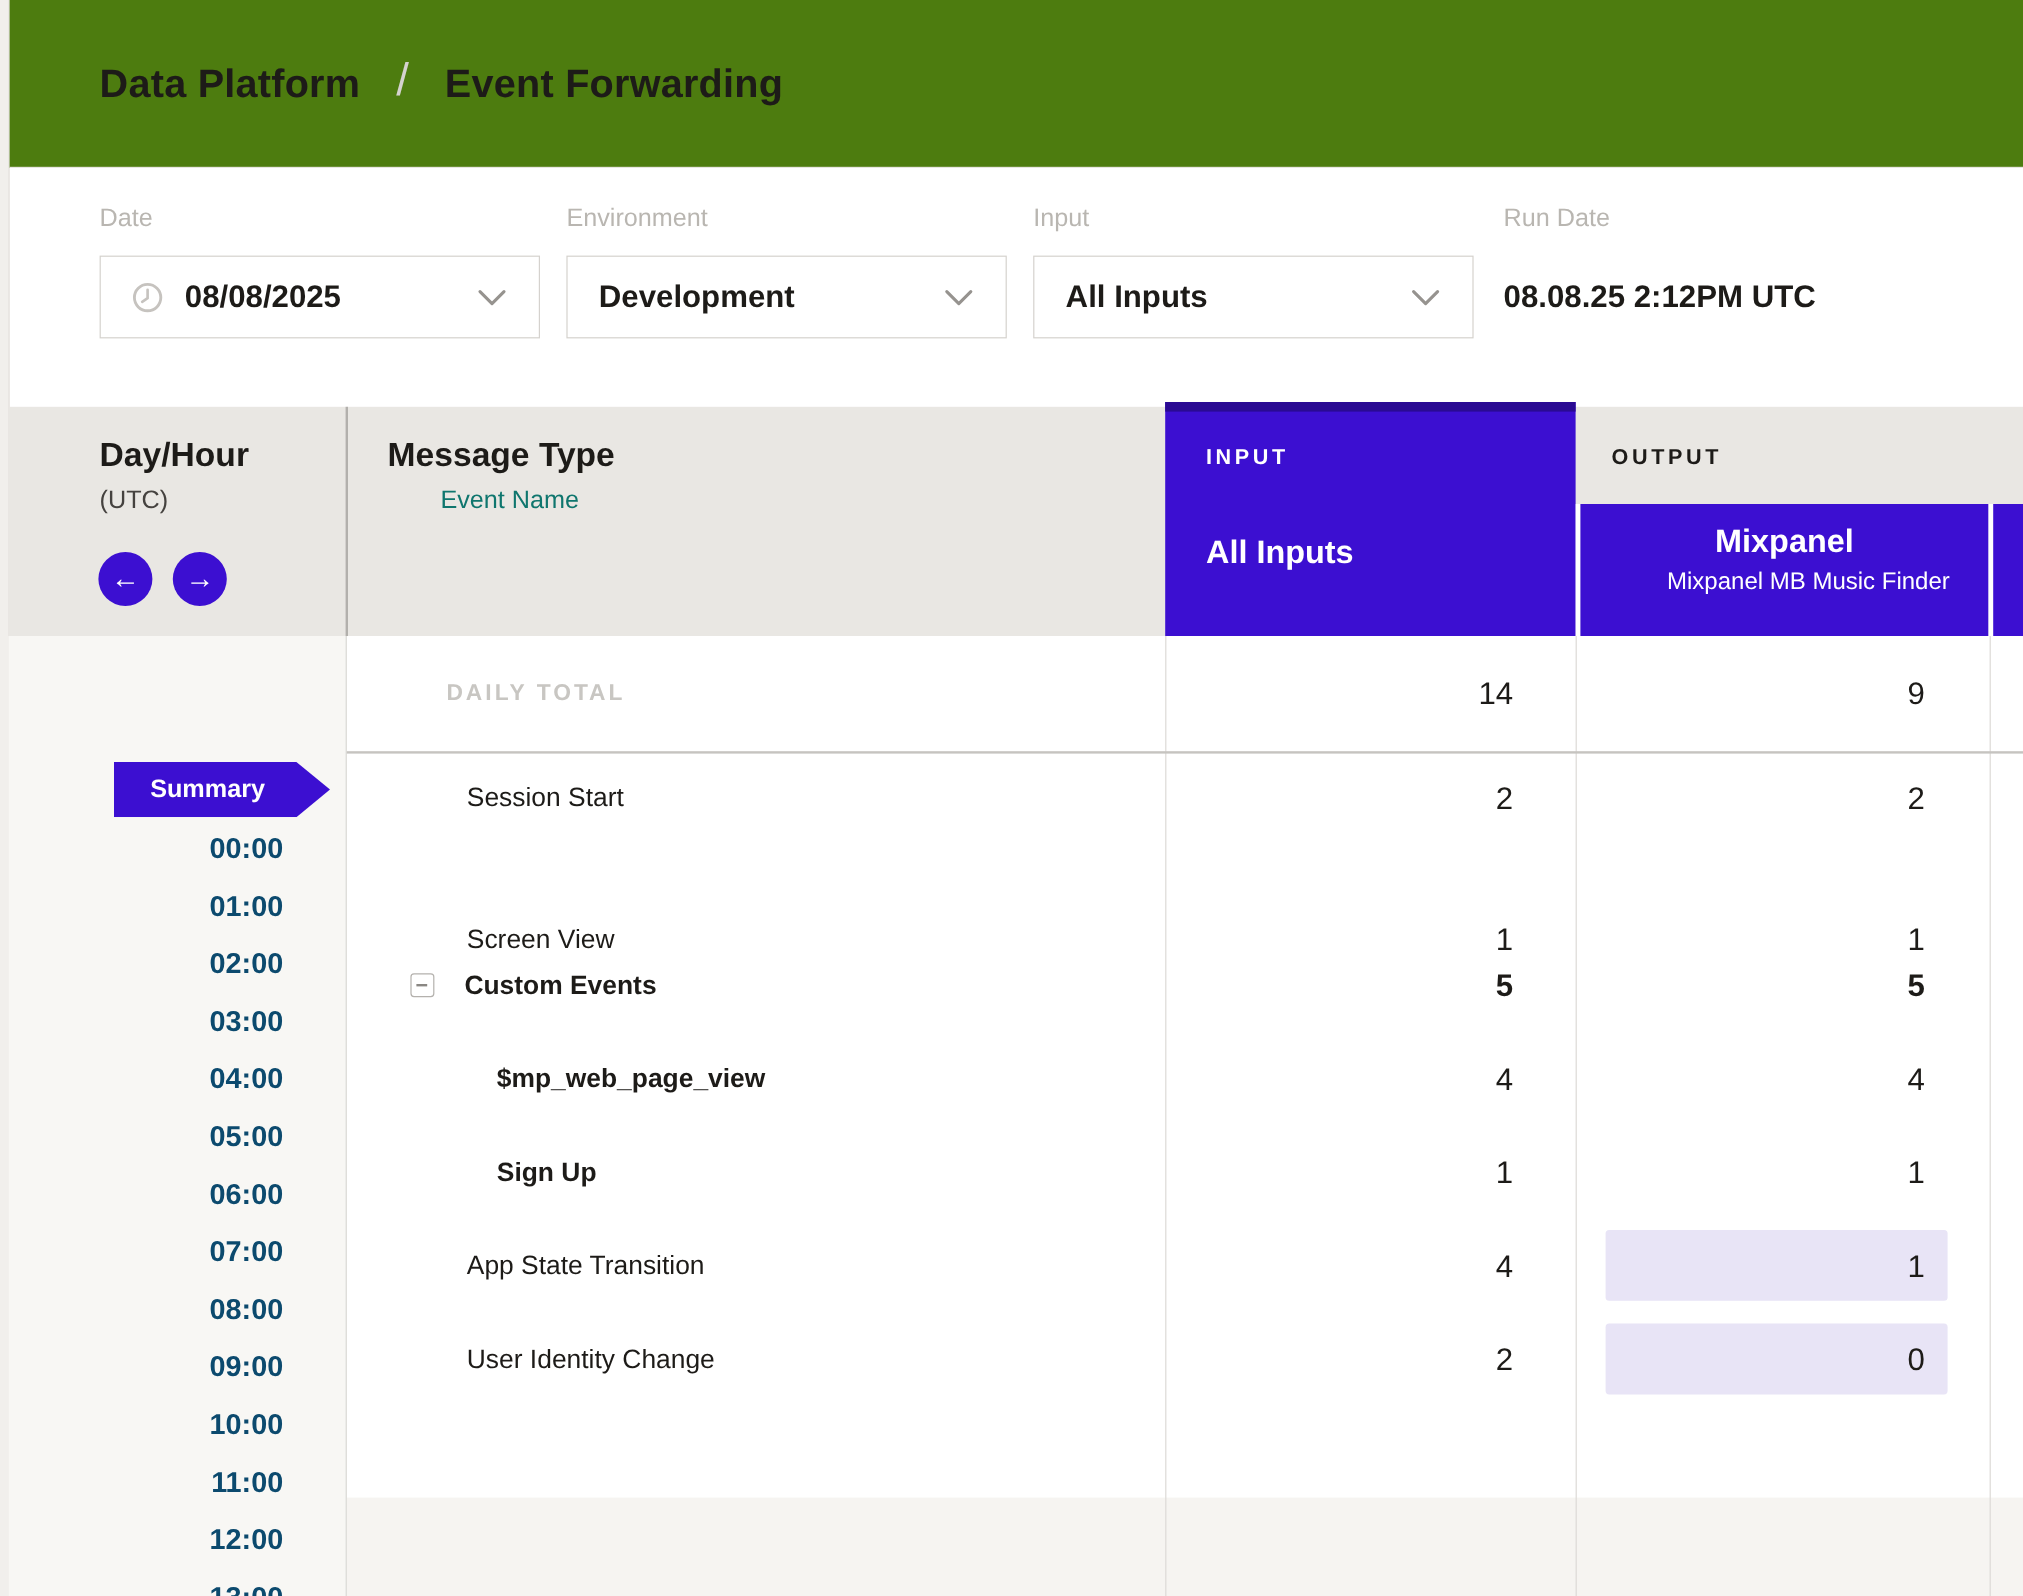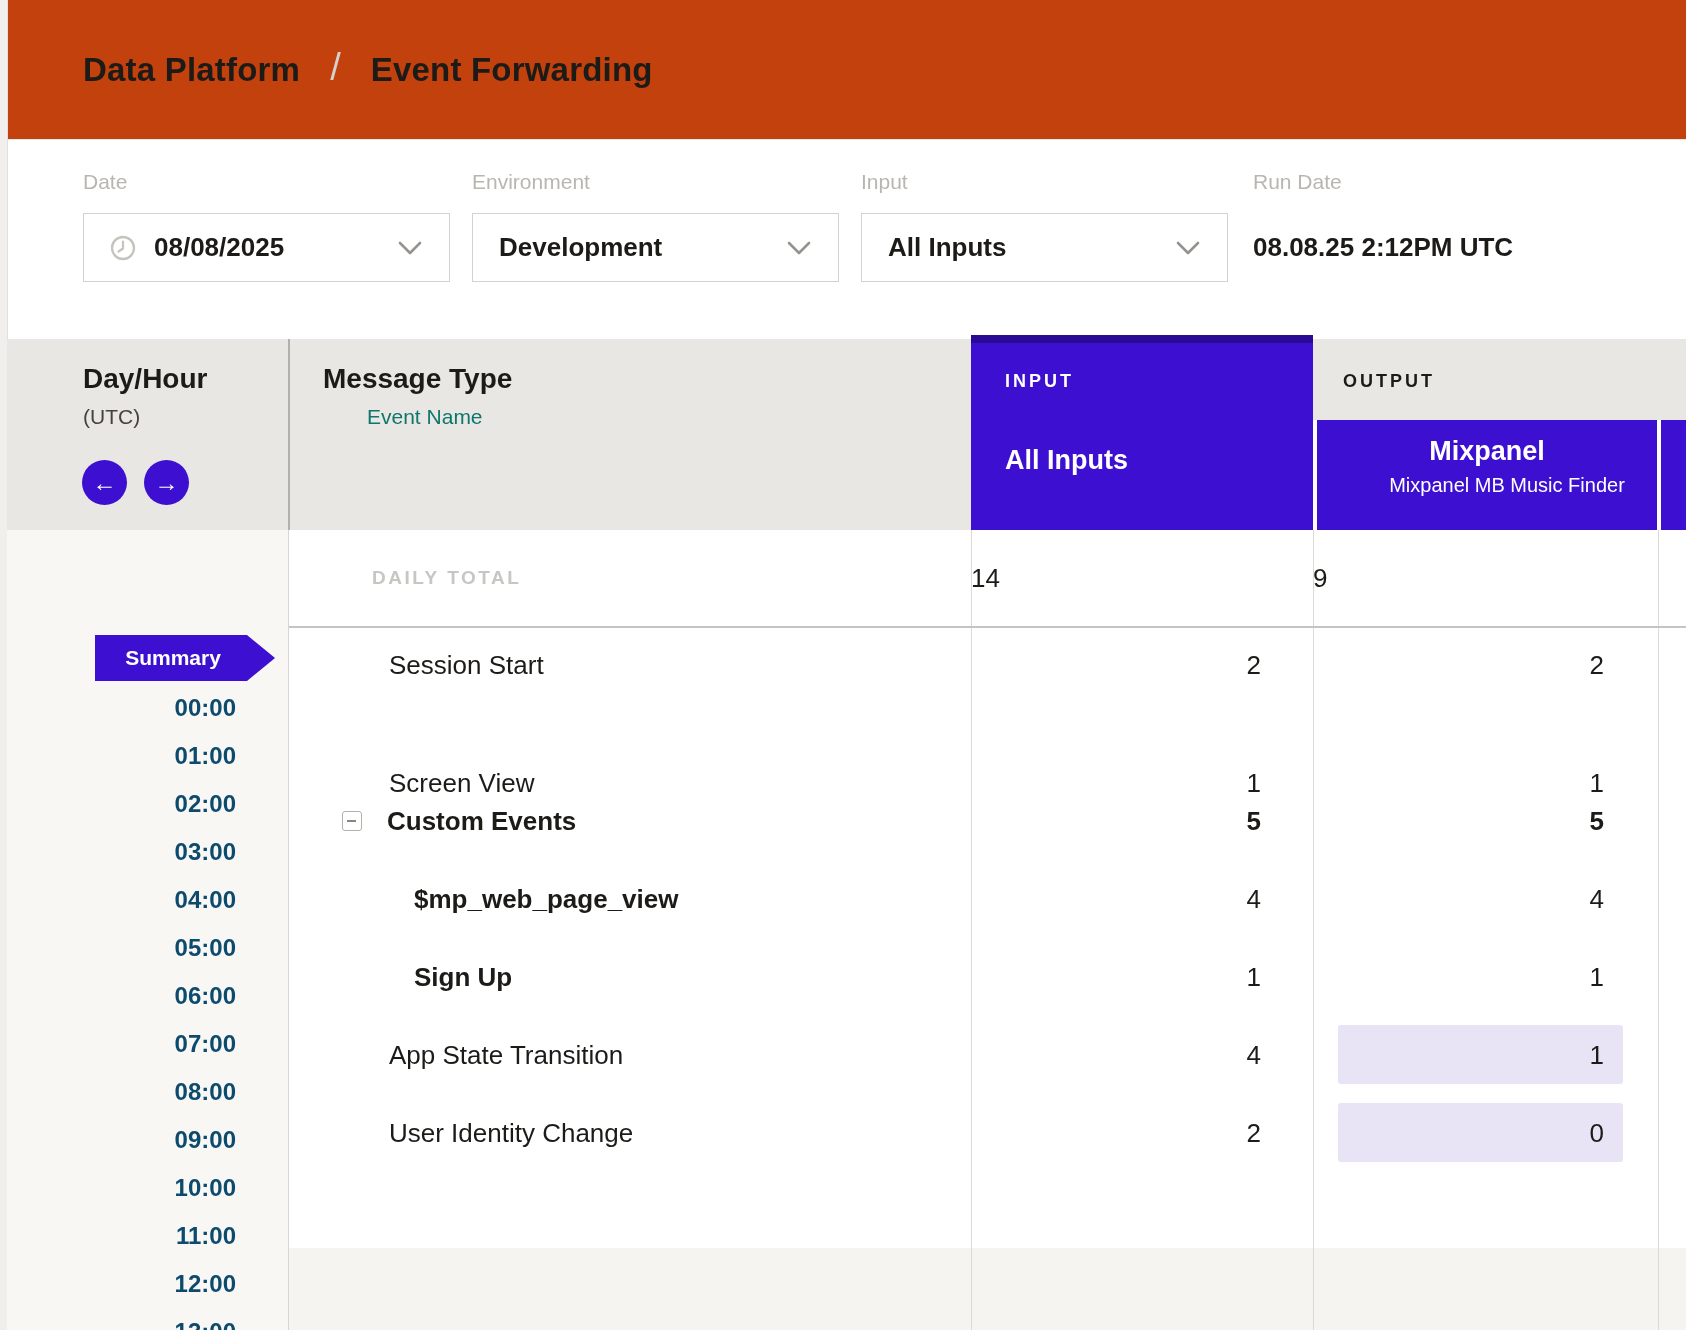--- a/index.html
+++ b/index.html
@@ -4,21 +4,21 @@
 <style>
   html,body{margin:0;padding:0;background:#fff;}
   #page{position:relative;width:1686px;height:1330px;overflow:hidden;background:#fff;
         font-family:"Liberation Sans", sans-serif;color:#1d1b18;}
   .abs{position:absolute;}
 
   
   #gutter{left:0;top:0;width:7px;height:1330px;background:#f1efec;border-right:1px solid #e3e0dc;}
 
   
-  #crumbbar{left:8px;top:0;width:1678px;height:139px;background:#c2410c;border-bottom:1px solid #e8e6e2;
+  #crumbbar{left:8px;top:0;width:1678px;height:139px;background:#4d7c0f;border-bottom:1px solid #e8e6e2;
             display:flex;align-items:center;}
   .crumb{font-size:33px;font-weight:600;letter-spacing:.2px;}
   #crumb-sep{font-size:38px;font-weight:300;color:#d4d2ce;margin:0 30px;transform:translateY(-2px);}
   #crumb-first{margin-left:75px;}
 
   
   .flabel{font-size:21px;color:#b9b6b1;}
   .fbox{height:69px;width:367px;border:1px solid #d5d2ce;background:#fff;box-sizing:border-box;
         display:flex;align-items:center;padding:0 26px;cursor:pointer;}
   .fval{font-size:26px;font-weight:700;}
@@ -49,26 +49,26 @@
                      border-left:4px solid #fff;box-sizing:border-box;}
 
   
   #leftcol-bg{left:7px;top:530px;width:281px;height:800px;background:#f8f7f4;}
   #footer-bg{left:289px;top:1248px;width:1397px;height:82px;background:#f6f4f1;}
   .vline{top:530px;width:1px;height:800px;background:#dcdad6;}
 
   
   #dt-label{left:372px;top:530px;height:96px;line-height:96px;font-size:19px;font-weight:700;
             letter-spacing:2.5px;color:#c8c6c2;}
-  .dt-val{top:530px;height:108px;line-height:96px;font-size:26px;text-align:left;}
+  .dt-val{top:530px;height:108px;line-height:96px;font-size:26px;text-align:right;}
   #dt-rule{left:289px;top:626px;width:1397px;height:2px;background:#c6c4c0;}
 
   
   .row{position:absolute;left:289px;width:1397px;height:78px;}
-  .rlabel{position:absolute;left:100px;top:0;height:78px;line-height:78px;font-size:26px;}
+  .rlabel{position:absolute;left:100px;top:0;height:78px;line-height:78px;font-size:22px;}
   .rlabel.indent{left:125px;font-weight:bold;}
   .rlabel.bold{left:98px;font-weight:700;}
   .rval{position:absolute;top:0;height:78px;line-height:78px;font-size:26px;text-align:right;z-index:1;}
   .rval.in{left:682px;width:290px;}
   .rval.out{left:1024px;width:291px;}
   .rval.bold{font-weight:700;}
   .hl{position:absolute;left:1049px;top:9px;width:285px;height:59px;background:#e8e4f6;border-radius:3px;z-index:0;}
   .expander{position:absolute;left:53px;top:29px;width:20px;height:20px;box-sizing:border-box;
             border:1.5px solid #b4b1ad;border-radius:3px;background:#fff;cursor:pointer;}
   .expander::after{content:"";position:absolute;left:4px;top:8px;width:9px;height:1.5px;background:#8a8783;}

